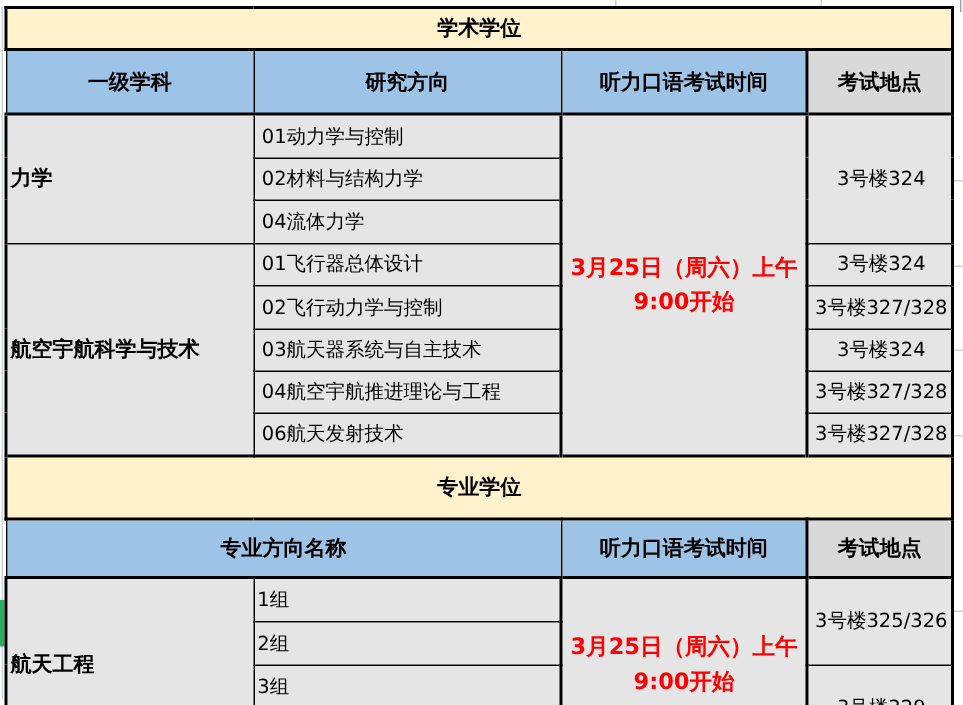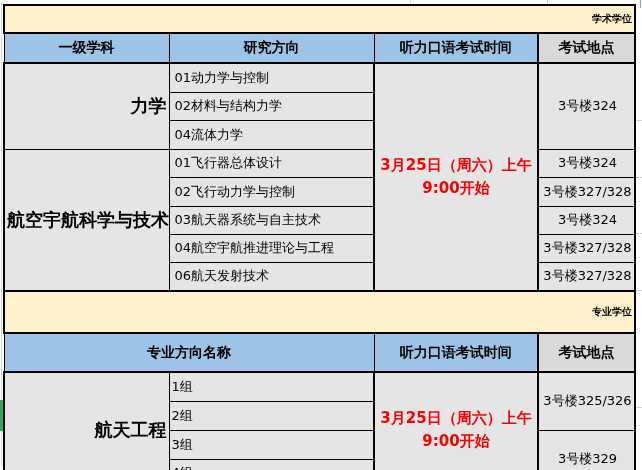--- a/index.html
+++ b/index.html
@@ -22,43 +22,43 @@
     font-size:13px;
     background:#e5e5e5;
     padding:0 2px;
     overflow:hidden;
     white-space:nowrap;
     vertical-align:middle;
   }
   td.section-title{
     background:var(--section-bg,#FFF2CC);
     font-weight:700;
-    font-size:10px;
-    text-align:right;
+    font-size:14px;
+    text-align:center;
     border-top:2px solid var(--border,#000);
     border-bottom:2px solid var(--border,#000);
     border-left:2px solid var(--border,#000);
     border-right:2px solid var(--border,#000);
   }
   td.col-header{
     background:var(--header-bg,#9DC3E6);
     font-weight:700;
     font-size:14px;
     text-align:center;
     border-bottom:2px solid var(--border,#000);
   }
   td.col-header.loc-header{
     background:var(--location-header-bg,#D9D9D9);
     border-left:2px solid var(--border,#000);
     border-right:2px solid var(--border,#000);
   }
   td.discipline{
     font-weight:700;
-    font-size:18px;
-    text-align:right;
+    font-size:14px;
+    text-align:left;
     border-left:2px solid var(--border,#000);
   }
   td.direction{ text-align:left; padding-left:5px; }
   td.time-cell{
     color:var(--time-text,#FF0000);
     font-weight:700;
     font-size:15px;
     text-align:center;
     line-height:1.55;
     border-left:2px solid var(--border,#000);
@@ -96,21 +96,21 @@
       <col style="width:165px">
       <col style="width:205px">
       <col style="width:164px">
       <col style="width:97px">
     </colgroup>
 
     <tbody>
         <tr style="height:28px">
       <td colspan="4" class="section-title">学术学位</td>
     </tr>
-    <tr style="height:30px">
+    <tr style="height:43px">
       <td class="col-header">一级学科</td>
       <td class="col-header">研究方向</td>
       <td class="col-header">听力口语考试时间</td>
       <td class="col-header loc-header">考试地点</td>
     </tr>
 
     <tr style="height:29px">
       <td rowspan="3" class="discipline">力学</td>
       <td class="direction">01动力学与控制</td>
       <td rowspan="8" class="time-cell">

